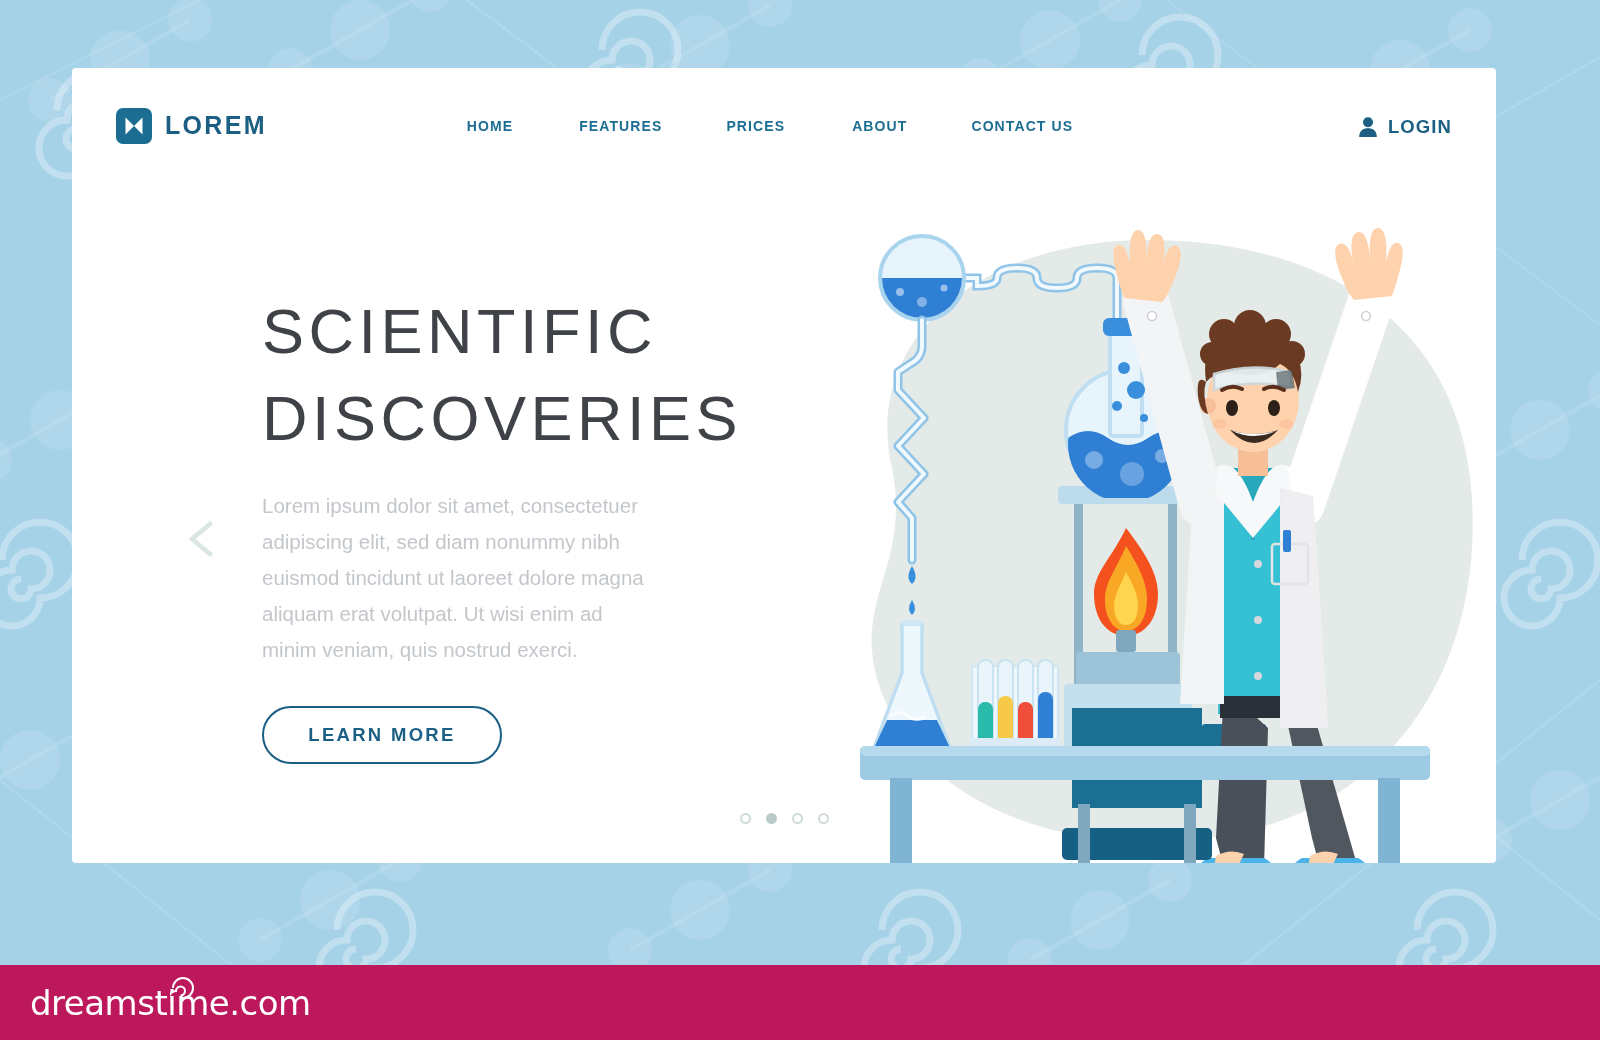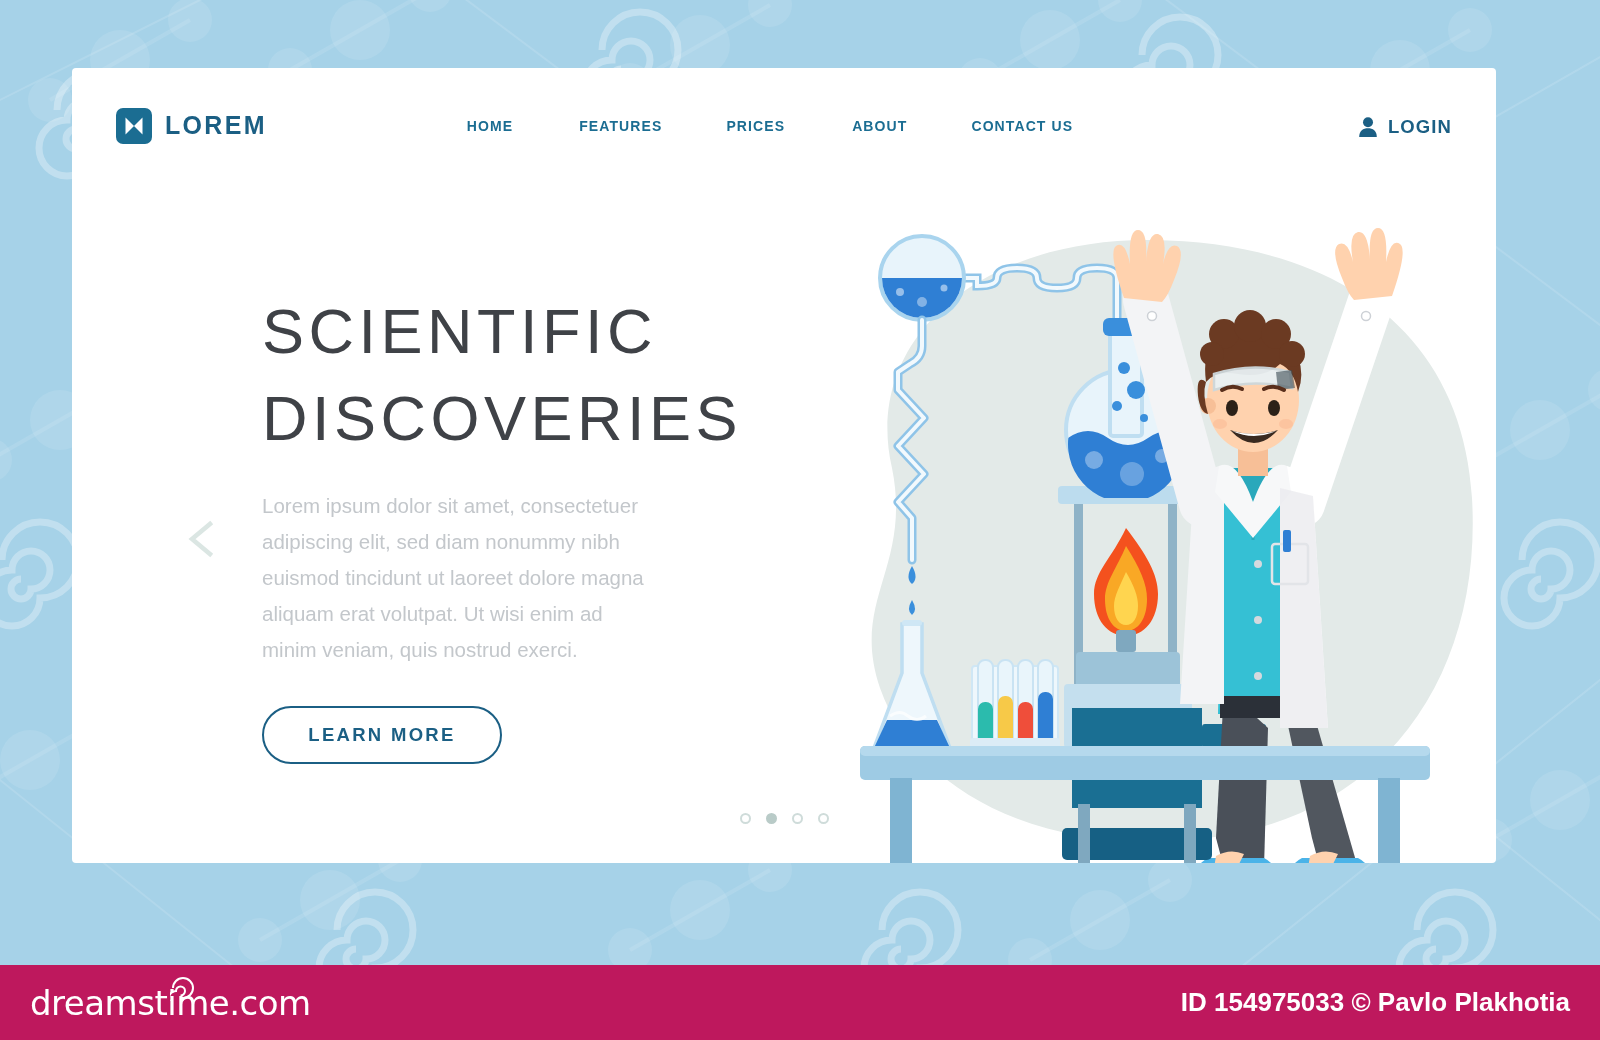--- a/index.html
+++ b/index.html
@@ -433,14 +433,13 @@
     </svg>
   </div>
 
 </div>
 
 <div id="footer-bar">
   <div id="ds-logo">dreamstime.com</div>
   <svg id="ds-spiral" width="26" height="26" viewBox="0 0 26 26">
     <path d="M13,13 m-10,0 a10,10 0 1,1 10,10 a7,7 0 1,1 -7,-7 a4.5,4.5 0 1,1 4.5,4.5" fill="none" stroke="#ffffff" stroke-width="2"></path>
   </svg>
-  <div id="credit">ID 154975033 © Pavlo Plakhotia</div>
 </div>
 
 </body></html>

